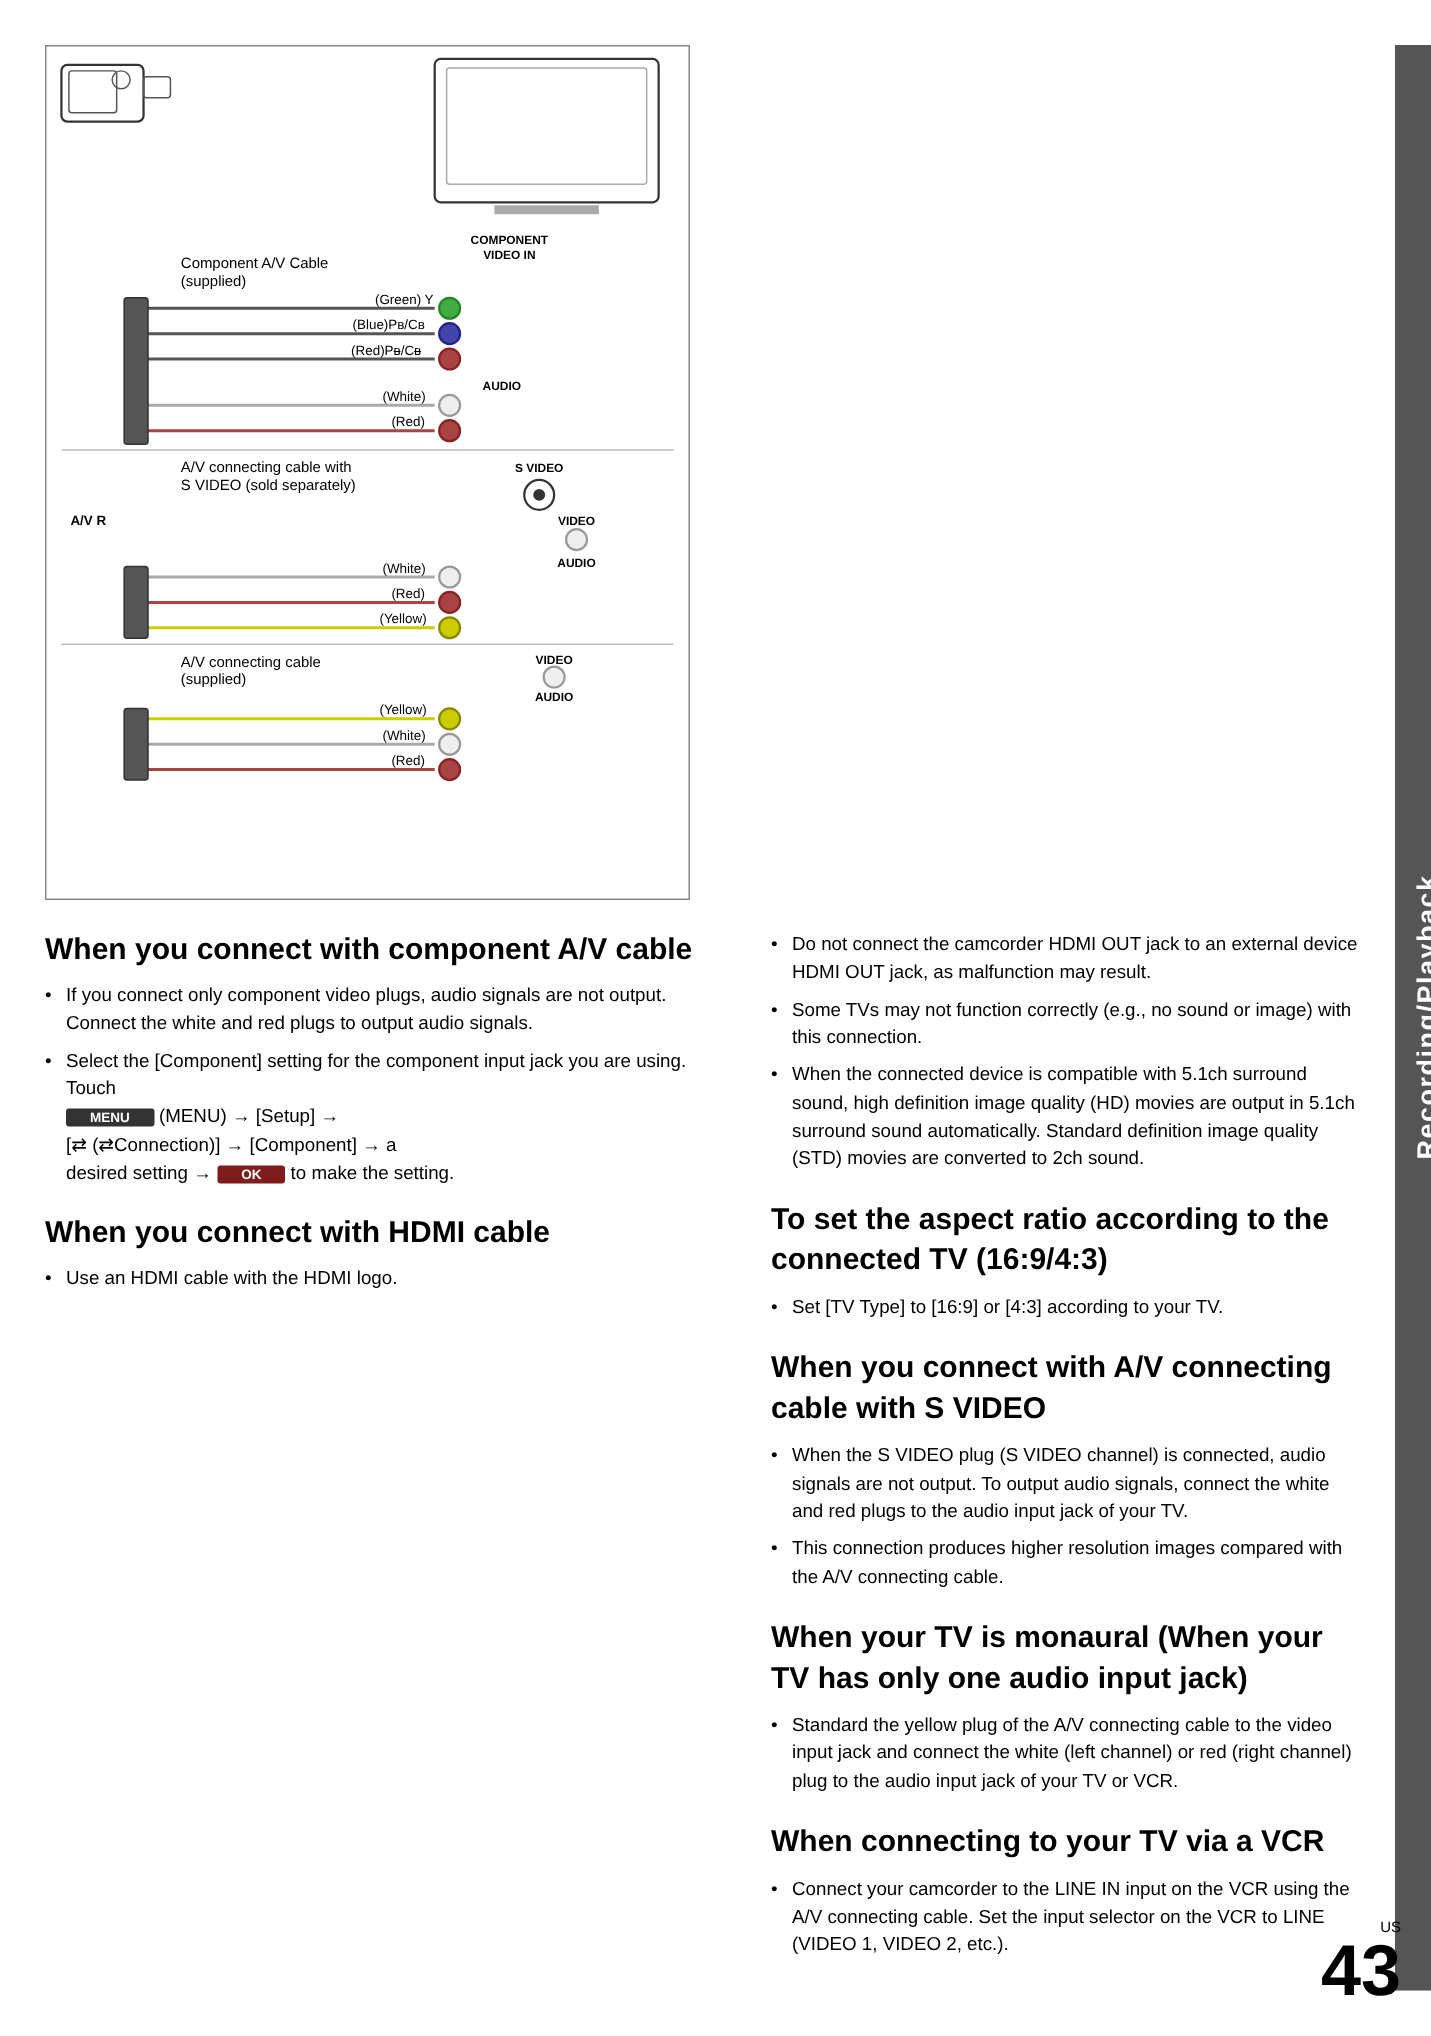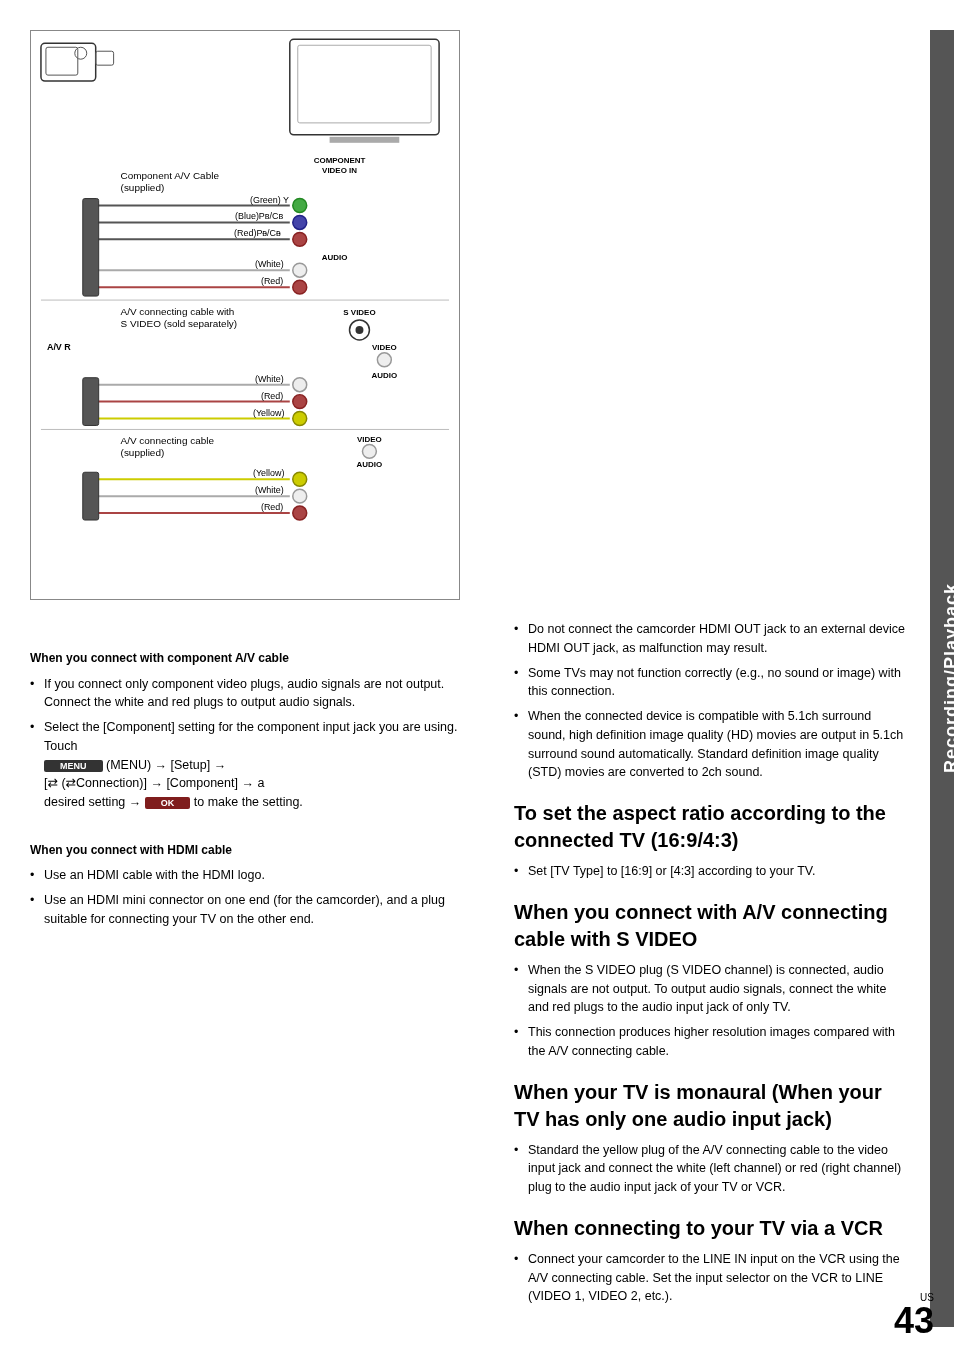--- a/index.html
+++ b/index.html
@@ -90,25 +90,24 @@
       margin-bottom: 18px;
     }
 
     
     .left-column {
       width: 470px;
       padding-right: 20px;
     }
 
     .section-title {
-      font-size: 12px;
+      font-size: 20px;
       font-weight: bold;
       margin-bottom: 8px;
       line-height: 1.3;
-      margin-top: 31px;
     }
 
     .inline-badge {
       background: #333;
       color: #fff;
       font-size: 9px;
       font-weight: bold;
       padding: 1px 16px;
       border-radius: 2px;
       display: inline;
@@ -123,21 +122,21 @@
       position: absolute;
       bottom: 18px;
       right: 20px;
       display: flex;
       flex-direction: column;
       align-items: center;
       font-size: 10px;
     }
 
     .page-num {
-      font-size: 36px;
+      font-size: 48px;
       font-weight: bold;
       line-height: 1;
     }
 
     .page-us {
       font-size: 10px;
       align-self: flex-end;
     }
 
     .two-col-lower {
@@ -275,21 +274,20 @@
               <span class="inline-badge ok">OK</span>
               <span> to make the setting.</span>
             </li>
           </ul>
         </div>
 
         <div class="section-block">
           <div class="section-title">When you connect with HDMI cable</div>
           <ul class="bullet-list">
             <li>Use an HDMI cable with the HDMI logo.</li>
-            <li>Use an HDMI mini connector on one end (for the camcorder), and a plug suitable for connecting your TV on the other end.</li>
           </ul>
         </div>
 
       </div>
 
       <div class="right-column">
 
         <div class="section-block">
           <ul class="bullet-list">
             <li>Do not connect the camcorder HDMI OUT jack to an external device HDMI OUT jack, as malfunction may result.</li>
@@ -301,21 +299,21 @@
         <div class="section-block">
           <div class="section-heading">To set the aspect ratio according to the connected TV (16:9/4:3)</div>
           <ul class="bullet-list">
             <li>Set [TV Type] to [16:9] or [4:3] according to your TV.</li>
           </ul>
         </div>
 
         <div class="section-block">
           <div class="section-heading">When you connect with A/V connecting cable with S VIDEO</div>
           <ul class="bullet-list">
-            <li>When the S VIDEO plug (S VIDEO channel) is connected, audio signals are not output. To output audio signals, connect the white and red plugs to the audio input jack of only TV.</li>
+            <li>When the S VIDEO plug (S VIDEO channel) is connected, audio signals are not output. To output audio signals, connect the white and red plugs to the audio input jack of your TV.</li>
             <li>This connection produces higher resolution images compared with the A/V connecting cable.</li>
           </ul>
         </div>
 
         <div class="section-block">
           <div class="section-heading">When your TV is monaural (When your TV has only one audio input jack)</div>
           <ul class="bullet-list">
             <li>Standard the yellow plug of the A/V connecting cable to the video input jack and connect the white (left channel) or red (right channel) plug to the audio input jack of your TV or VCR.</li>
           </ul>
         </div>

